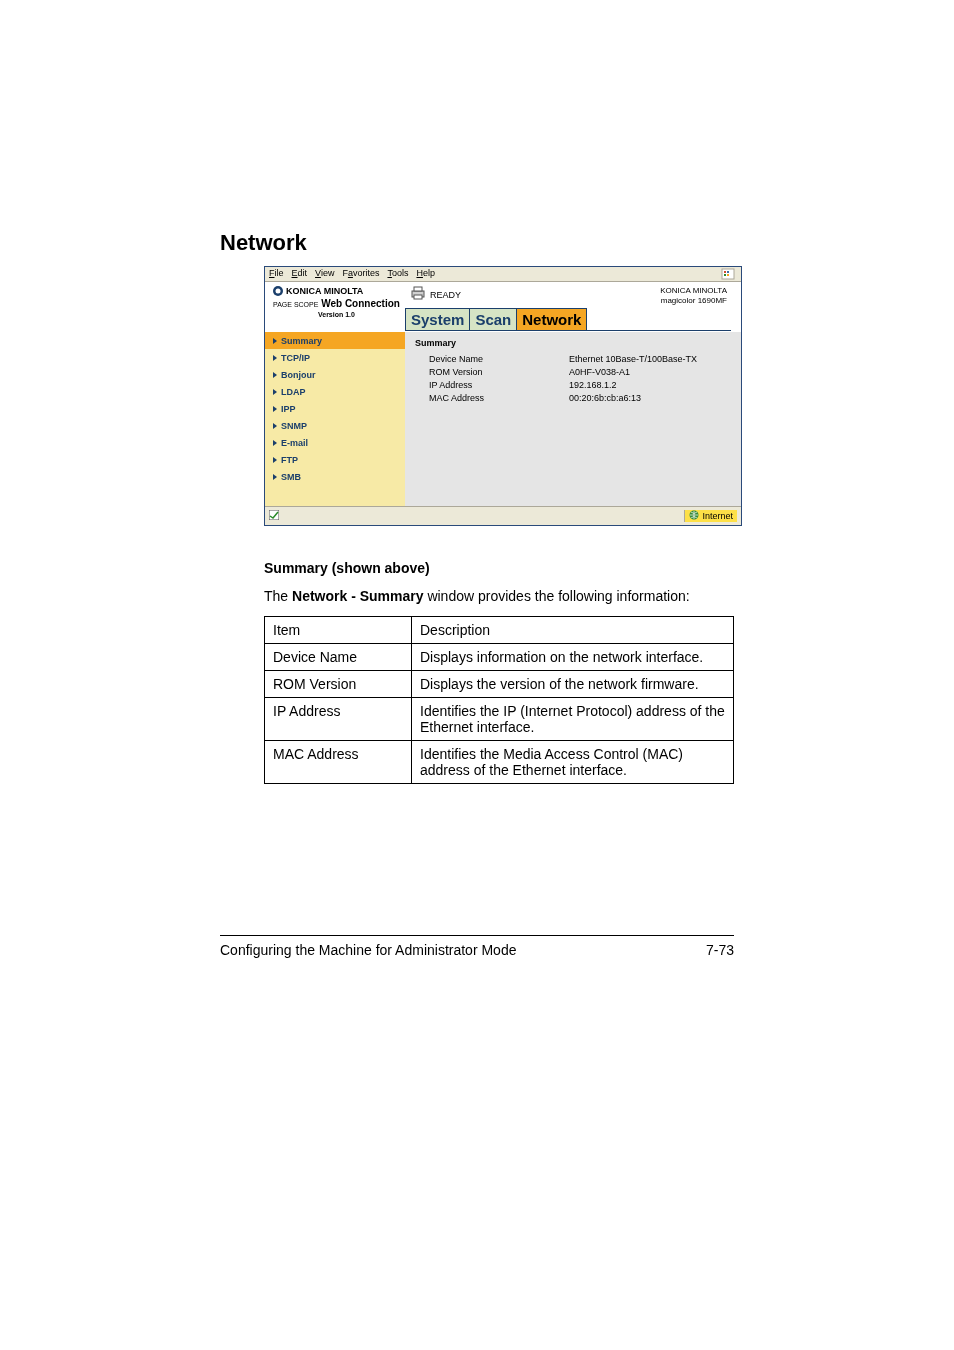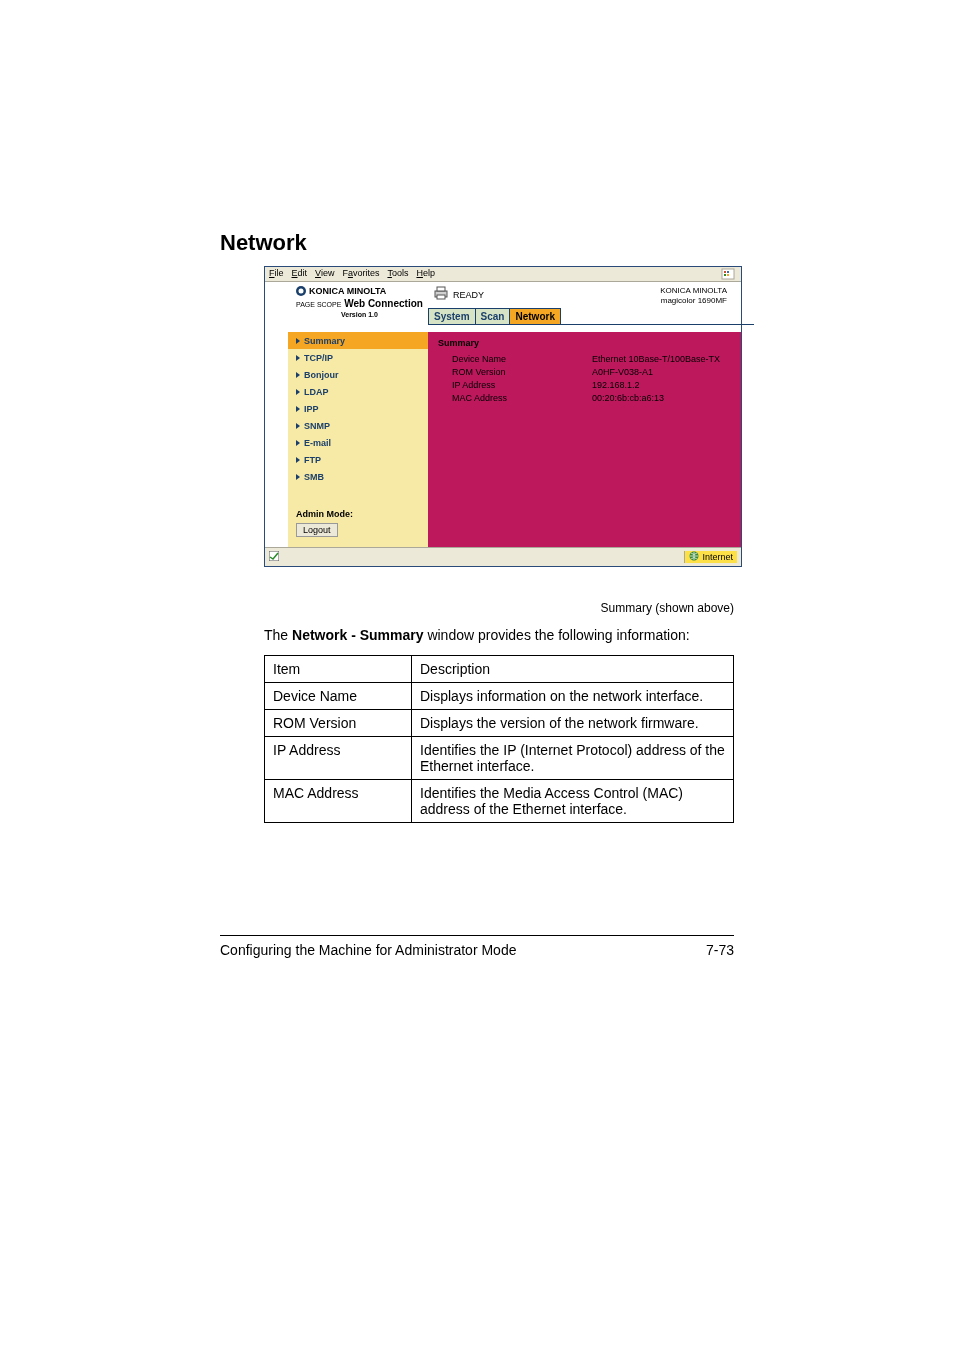--- a/index.html
+++ b/index.html
@@ -88,22 +88,21 @@
     text-decoration: underline;
   }
   .menu-bar .ie-flag {
     margin-left: auto;
     width: 18px;
     display: flex;
     align-items: center;
     justify-content: center;
   }
   .content-area {
-    background: #be185d;
-    margin-left: 23px;
+    background: #e5e5e5;
   }
   .header-strip {
     position: relative;
     background: #fff;
     height: 50px;
     border-bottom: 0;
   }
   .logo-area {
     position: absolute;
     left: 8px;
@@ -160,21 +159,21 @@
     position: absolute;
     left: 140px;
     top: 26px;
     display: flex;
     gap: 0;
     border-bottom: 1px solid #1b3f6b;
     width: 326px;
   }
   .tab {
     padding: 2px 5px;
-    font-size: 10px;
+    font-size: 15px;
     font-weight: bold;
     border: 1px solid #1b3f6b;
     border-bottom: none;
     margin-right: -1px;
     color: #1b3f6b;
     background: #d6e4c5;
     cursor: pointer;
   }
   .tab.active {
     background: #f5a623;
@@ -265,24 +264,23 @@
     background: #fde047;
     padding: 0 4px;
     border-left: 1px solid #aca899;
   }
   .status-bar .status-left {
     display: flex;
     align-items: center;
     gap: 3px;
   }
   .subheading {
-    font-size: 12px;
-    font-weight: normal;
+    font-size: 14px;
+    font-weight: bold;
     margin: 34px 0 12px 44px;
-    text-align: right;
   }
   .desc-line {
     font-size: 14px;
     margin: 0 0 12px 44px;
   }
   table.info-table {
     border-collapse: collapse;
     margin-left: 44px;
     width: calc(100% - 44px);
     font-size: 14px;
@@ -409,24 +407,20 @@
               <span>E-mail</span>
             </div>
           <div class="side-item">
               <span class="tri"></span>
               <span>FTP</span>
             </div>
           <div class="side-item">
               <span class="tri"></span>
               <span>SMB</span>
             </div>
-          <div class="admin-area">
-            <div class="label">Admin Mode:</div>
-            <button class="logout-btn">Logout</button>
-          </div>
         </div>
         <div class="content-pane">
           <div class="section-title">Summary</div>
           <div class="kv-row">
               <span class="k">Device Name</span>
               <span class="v">Ethernet 10Base-T/100Base-TX</span>
             </div>
           <div class="kv-row">
               <span class="k">ROM Version</span>
               <span class="v">A0HF-V038-A1</span>

